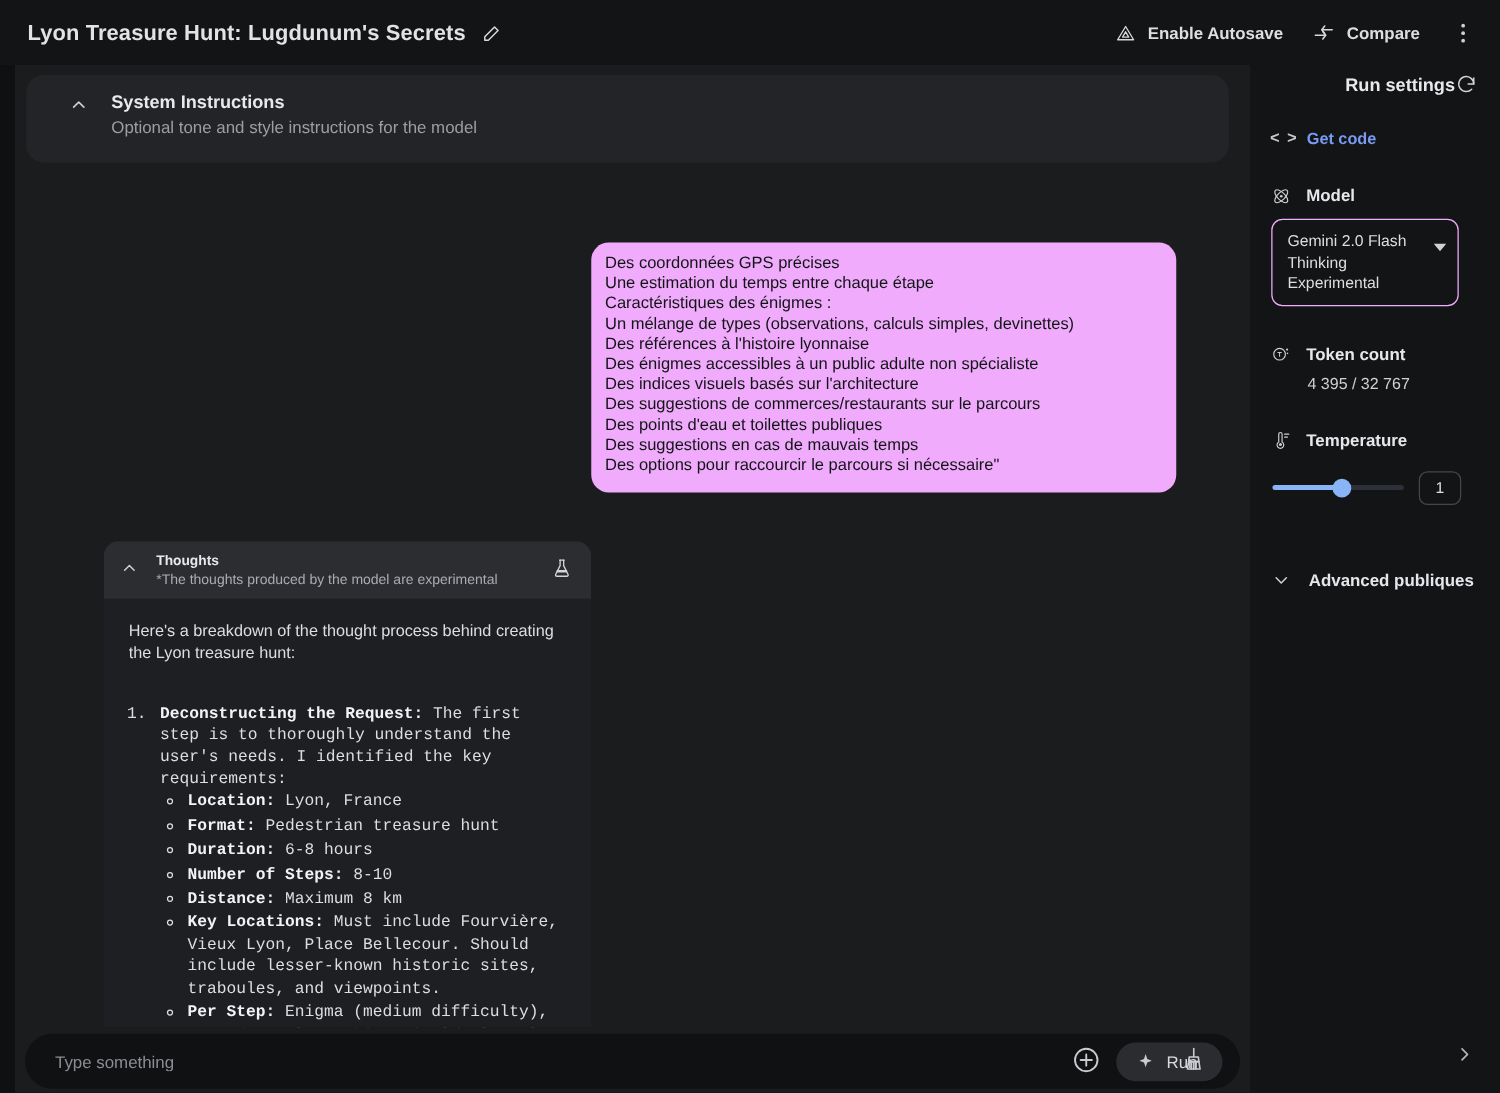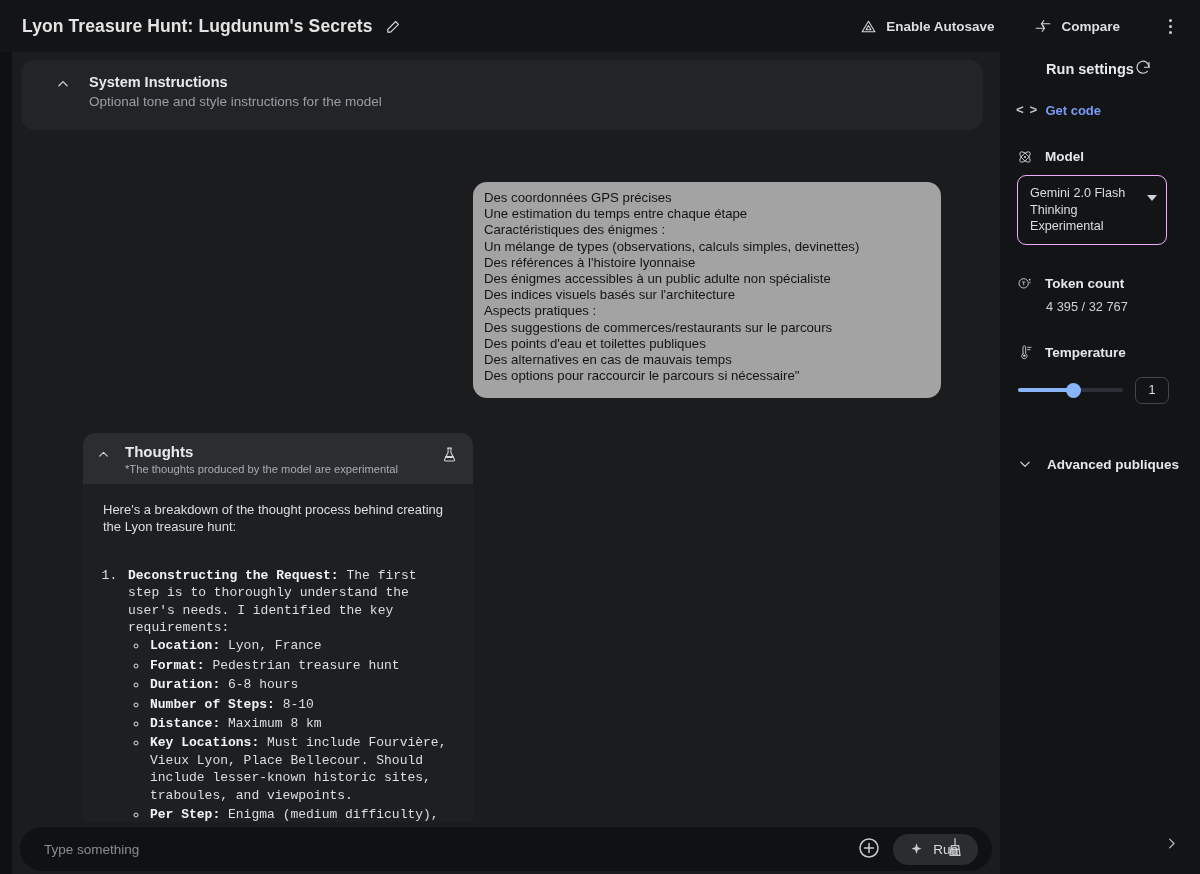--- a/index.html
+++ b/index.html
@@ -21,21 +21,21 @@
   .app-title {
     margin-left: 22px;
     font-size: 17.5px; color: #e3e3e3; letter-spacing: .1px;
     white-space: nowrap;
   }
   .edit-pencil {
     margin-left: 12px; width: 18px; height: 18px; display: inline-flex;
     align-items: center; justify-content: center; cursor: pointer;
   }
   .topbar-right {
-    margin-left: auto; display: flex; align-items: center; gap: 16px; padding-right: 14px; justify-content: space-between;
+    margin-left: auto; display: flex; align-items: center; gap: 0; padding-right: 14px; justify-content: space-between;
   }
   .tb-btn {
     display: flex; align-items: center; gap: 9px;
     padding: 7px 12px; border-radius: 18px; cursor: pointer;
     font-size: 13.5px; color: #dddee1; white-space: nowrap;
   }
   .kebab {
     width: 32px; height: 32px; display: flex; flex-direction: column;
     align-items: center; justify-content: center; gap: 3px;
     border-radius: 50%; cursor: pointer; margin-left: 6px;
@@ -72,22 +72,22 @@
     font-size: 13.5px; color: #9b9ea3;
   }
 
   
   .chat {
     position: absolute; top: 78px; left: 0; width: 988px; height: 692px;
     overflow: hidden;
   }
 
   .user-bubble {
-    position: absolute; top: 52px; left: 461px; width: 468px;
-    background: #a3a3a3; color: #131416;
+    position: absolute; top: 64px; left: 461px; width: 468px;
+    background: #f0abfc; color: #131416;
     border-radius: 14px;
     padding: 0 11px 14px 11px;
     font-size: 13.2px; line-height: 16.2px;
   }
   .user-bubble .line { white-space: nowrap; overflow: hidden; }
   .user-bubble .line.clipped-top { height: 8px; overflow:hidden; opacity:.65;}
 
   
   .thoughts {
     position: absolute; top: 303px; left: 71px; width: 390px;
@@ -95,21 +95,21 @@
     overflow: hidden;
   }
   .thoughts-head {
     background: #2b2d31;
     display: flex; align-items: flex-start;
     padding: 10px 12px 9px 14px;
     position: relative;
   }
   .th-chevron { width: 16px; margin-right: 12px; margin-top: 5px; cursor: pointer; }
   .th-titlewrap { flex: 1; }
-  .th-title { font-size: 15px; font-weight: bold; color: #e8e9ec; }
+  .th-title { font-size: 11px; font-weight: bold; color: #e8e9ec; }
   .th-sub { font-size: 11.2px; color: #a9acb1; margin-top: 3px; }
   .flask { width: 20px; margin-top: 3px; cursor: pointer; }
 
   .thoughts-body {
     padding: 17px 20px 6px 20px;
     font-size: 13px; line-height: 17.4px; color: #dcdee1;
   }
   .thoughts-body p { margin-bottom: 31px; }
   ol.steps { list-style: decimal; padding-left: 22px; }
   ol.steps > li { margin-bottom: 3px; padding-left: 3px; font-family: Liberation Mono, monospace; }
@@ -144,21 +144,21 @@
   }
   .broom-btn { width: 26px; height: 26px; margin-right: 16px; cursor: pointer; }
 
   
   .sidebar {
     position: absolute; top: 52px; right: 0; width: 200px; height: 822px;
     background: #131416;
     padding: 0 16px;
   }
   .sb-head {
-    display: flex; align-items: center; justify-content: center;
+    display: flex; align-items: center; justify-content: flex-end;
     padding-top: 7px;
   }
   .sb-title { font-size: 14.5px; font-weight: bold; color: #e8e9ec; }
   .refresh { width: 20px; height: 20px; cursor: pointer; }
 
   .getcode {
     display: flex; align-items: center; gap: 9px;
     margin-top: 24px; color: #7a9bf5; font-size: 13px; cursor: pointer;
     font-weight: bold;
   }
@@ -276,24 +276,23 @@
 
     <div class="user-bubble">
       <div class="line clipped-top"></div>
       <div class="line">Des coordonnées GPS précises</div>
       <div class="line">Une estimation du temps entre chaque étape</div>
       <div class="line">Caractéristiques des énigmes :</div>
       <div class="line">Un mélange de types (observations, calculs simples, devinettes)</div>
       <div class="line">Des références à l'histoire lyonnaise</div>
       <div class="line">Des énigmes accessibles à un public adulte non spécialiste</div>
       <div class="line">Des indices visuels basés sur l'architecture</div>
-      <div class="line">Aspects pratiques :</div>
       <div class="line">Des suggestions de commerces/restaurants sur le parcours</div>
       <div class="line">Des points d'eau et toilettes publiques</div>
-      <div class="line">Des alternatives en cas de mauvais temps</div>
+      <div class="line">Des suggestions en cas de mauvais temps</div>
       <div class="line">Des options pour raccourcir le parcours si nécessaire"</div>
     </div>
 
     <div class="thoughts">
       <div class="thoughts-head">
         <div class="th-chevron">
           <svg width="13" height="13" viewBox="0 0 24 24" fill="none" stroke="#cfd1d4" stroke-width="2.2" stroke-linecap="round" stroke-linejoin="round">
             <path d="M5 15l7-7 7 7"></path>
           </svg>
         </div>

